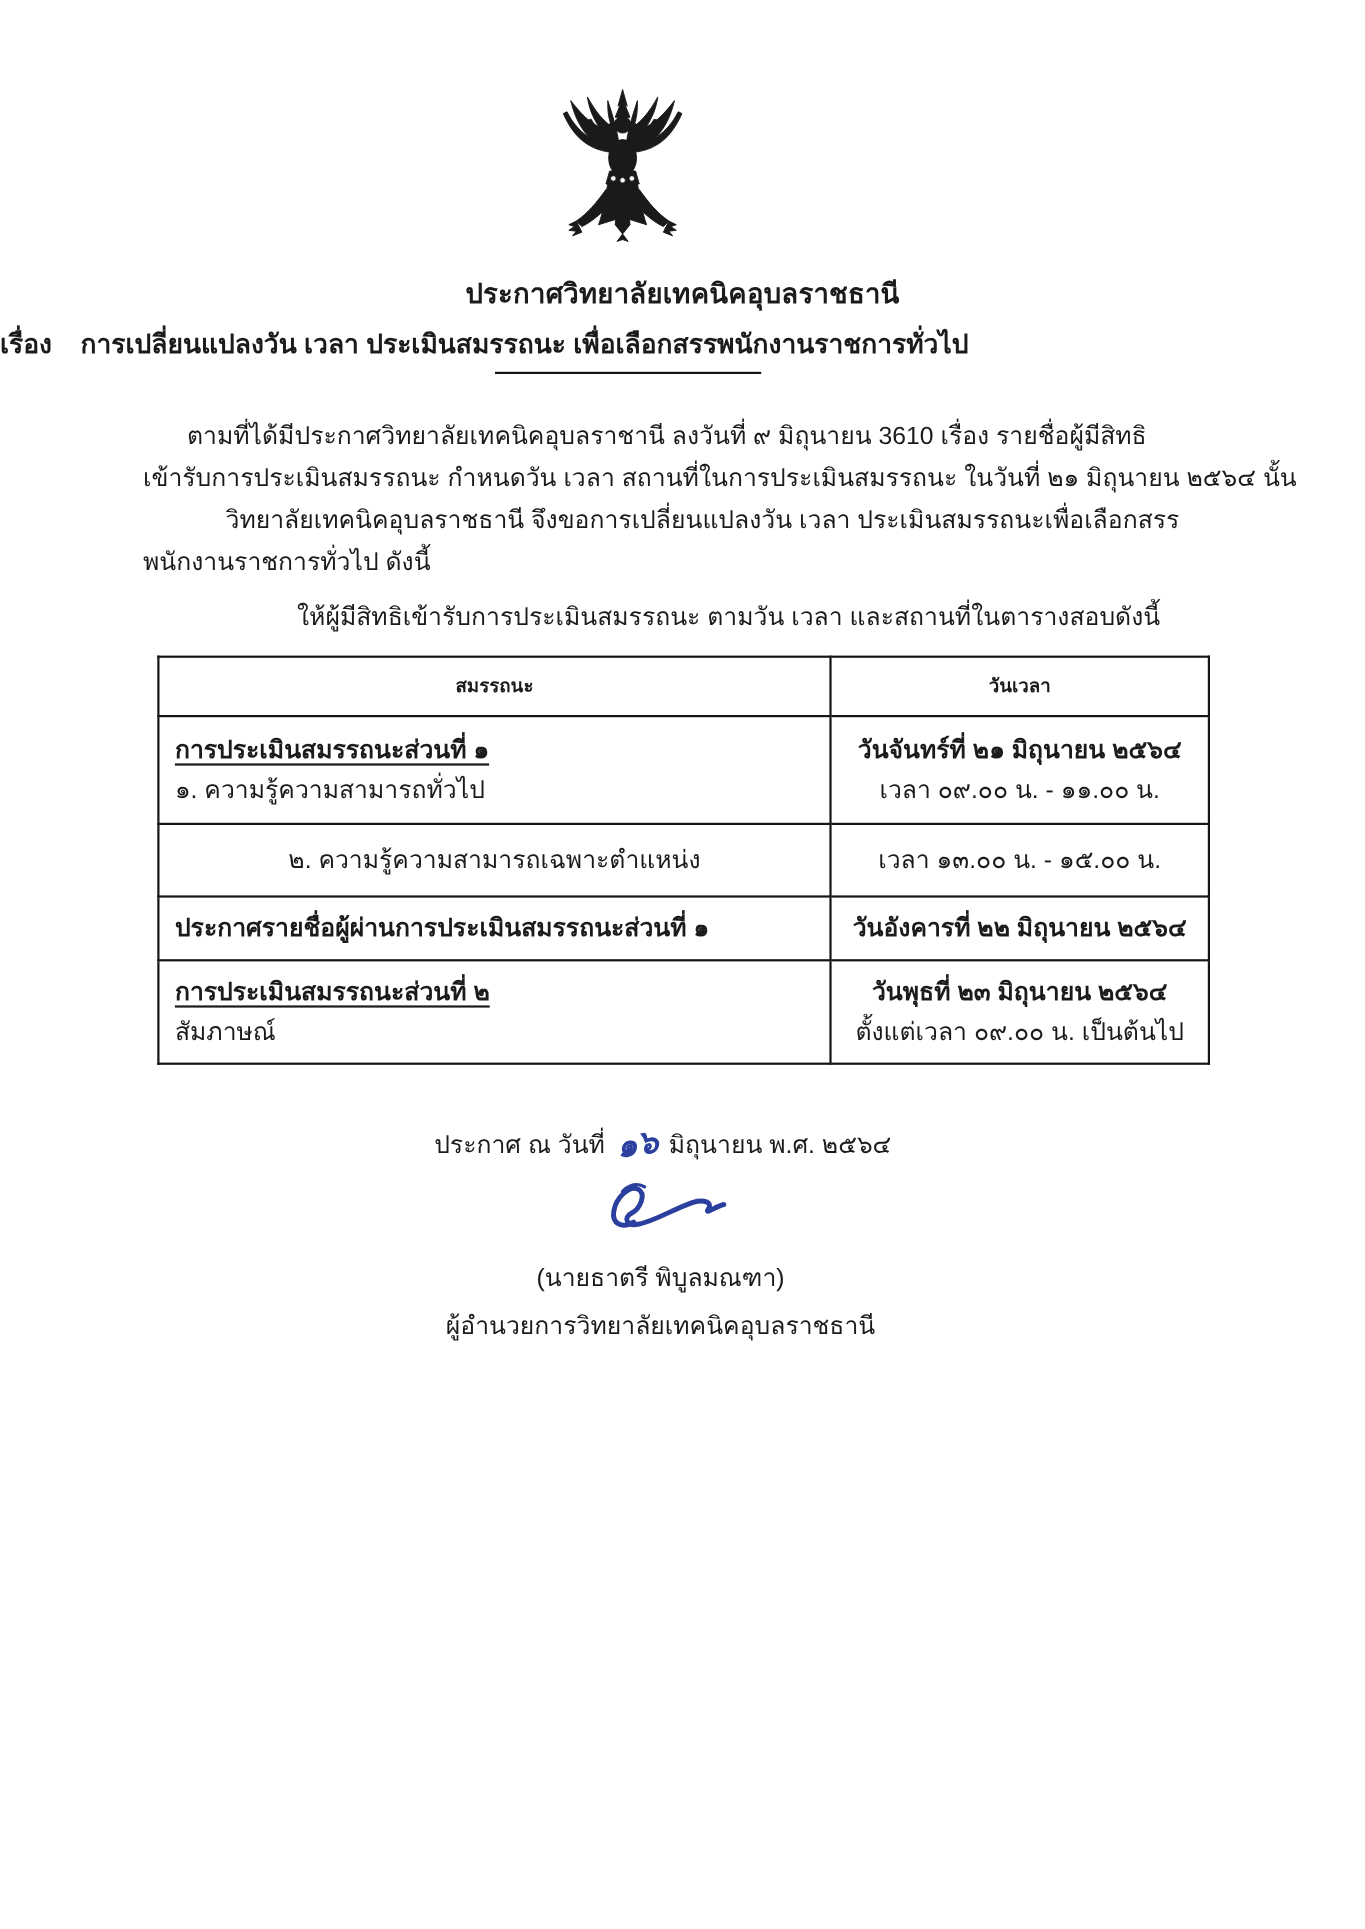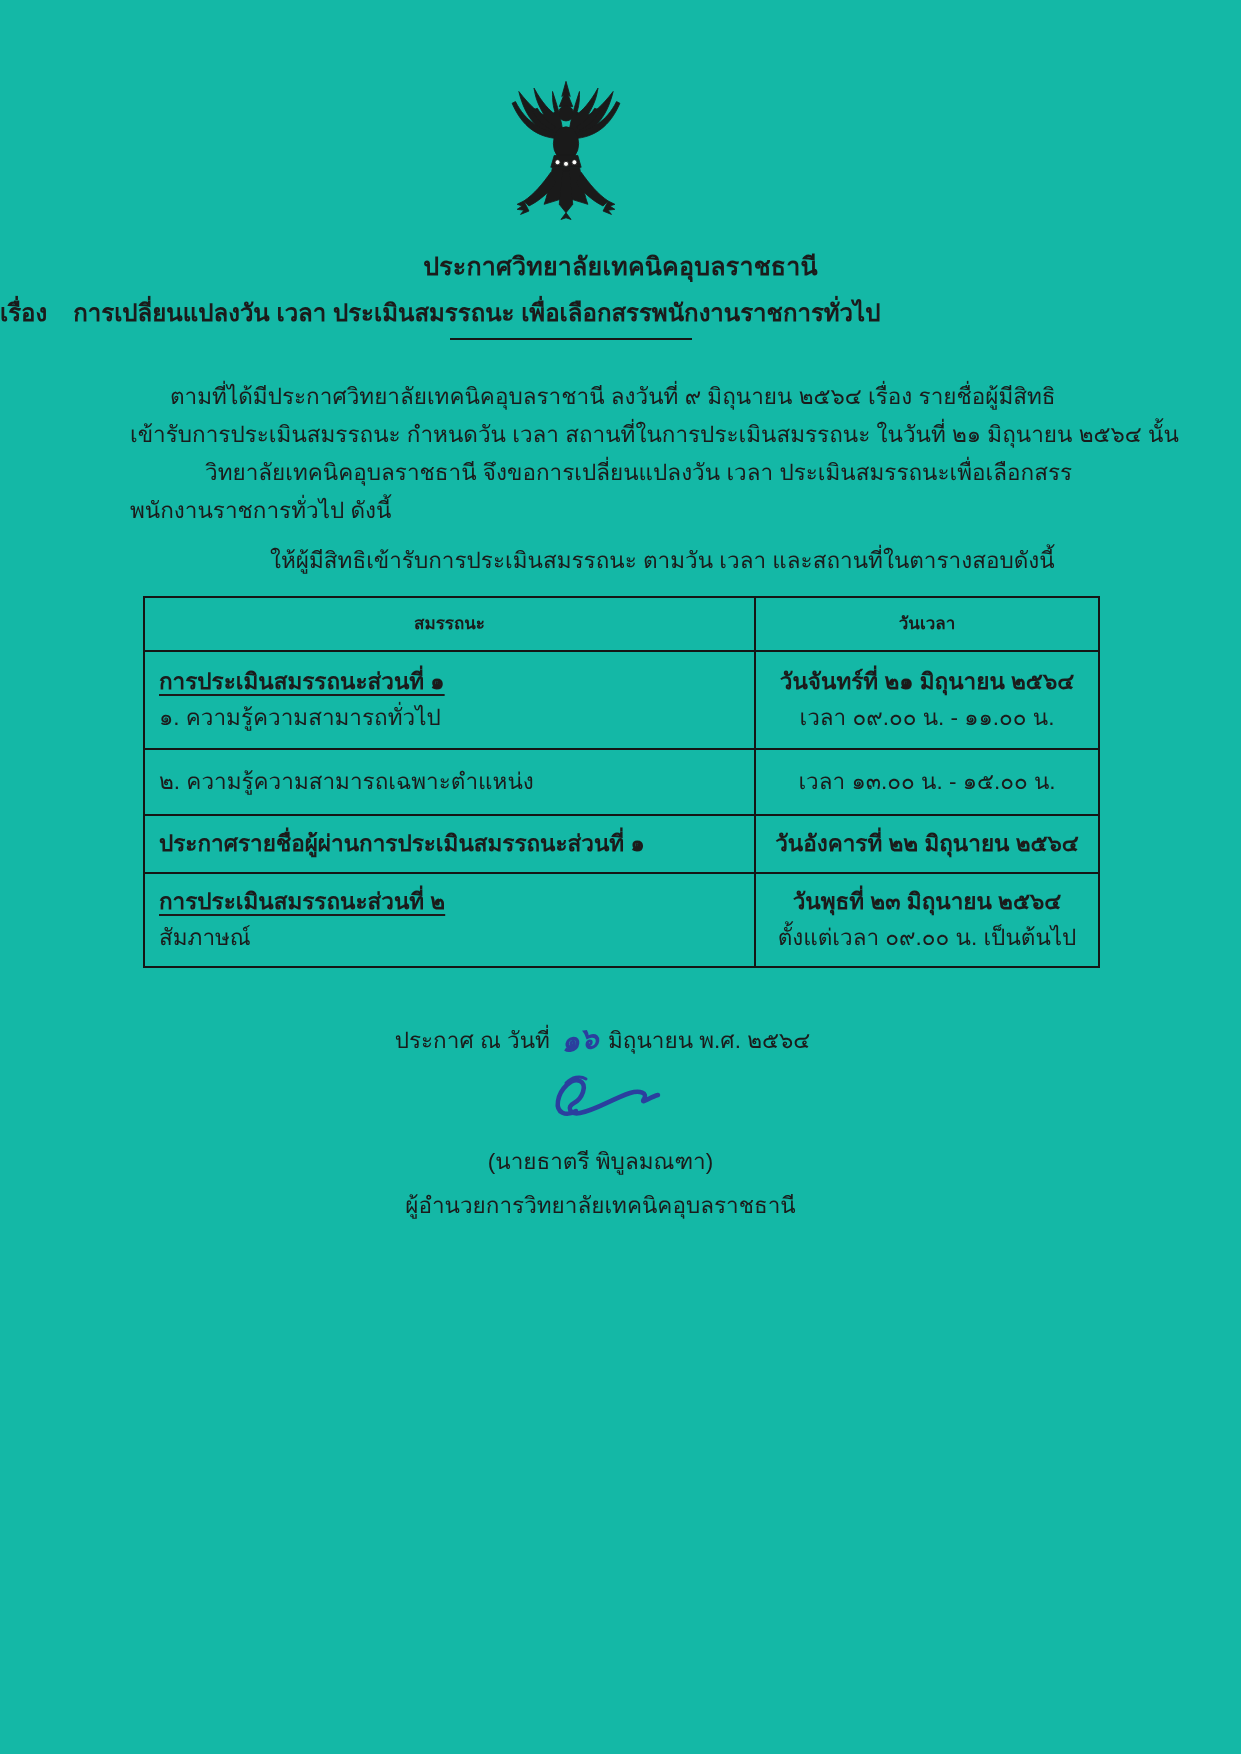--- a/index.html
+++ b/index.html
@@ -5,21 +5,21 @@
   html, body {
     margin: 0;
     padding: 0;
     background: #e8e8e8;
   }
   .page {
     position: relative;
     width: 1241px;
     height: 1754px;
     margin: 0 auto;
-    background: #14b8a6;
+    background: #ffffff;
     color: #1b1b1b;
     font-family: "Liberation Sans", "DejaVu Sans", sans-serif;
     overflow: hidden;
   }
   .emblem-wrap {
     padding-top: 78px;
     display: flex;
     justify-content: center;
   }
   .emblem-wrap svg {
@@ -69,21 +69,21 @@
     vertical-align: middle;
     padding: 8px 14px;
     line-height: 36px;
   }
   .col-left  { width: 611px; }
   .col-right { width: 344px; }
   .eval-table th { text-align: center; font-size: 17px; height: 34px; }
   .cell-left  { text-align: left; }
   .cell-right { text-align: center; }
   .row-1 td { height: 80px; }
-  .row-2 td { height: 48px; }
+  .row-2 td { height: 48px; text-align: center; }
   .row-3 td { height: 40px; }
   .row-4 td { height: 76px; }
   .t-bold { font-weight: bold; }
   .t-underline { text-decoration: underline; text-underline-offset: 5px; text-decoration-thickness: 2px; }
   .two-line span { display: block; }
   .sign-block {
     margin-top: 46px;
     text-align: center;
   }
   .announce-date {
@@ -162,21 +162,21 @@
     </svg>
   </div>
 
   <div class="doc-title">ประกาศวิทยาลัยเทคนิคอุบลราชธานี</div>
   <div class="doc-subject">
     <span class="subject-label">เรื่อง</span><span>การเปลี่ยนแปลงวัน เวลา ประเมินสมรรถนะ เพื่อเลือกสรรพนักงานราชการทั่วไป</span>
   </div>
   <div class="subject-rule"></div>
 
   <div class="body-text">
-    <div class="line indent-1">ตามที่ได้มีประกาศวิทยาลัยเทคนิคอุบลราชานี ลงวันที่ ๙ มิถุนายน ๒๕๖๔ เรื่อง รายชื่อผู้มีสิทธิ</div>
+    <div class="line indent-1">ตามที่ได้มีประกาศวิทยาลัยเทคนิคอุบลราชานี ลงวันที่ ๙ มิถุนายน 3610 เรื่อง รายชื่อผู้มีสิทธิ</div>
     <div class="line">เข้ารับการประเมินสมรรถนะ กำหนดวัน เวลา สถานที่ในการประเมินสมรรถนะ ในวันที่ ๒๑ มิถุนายน ๒๕๖๔ นั้น</div>
     <div class="line indent-2">วิทยาลัยเทคนิคอุบลราชธานี จึงขอการเปลี่ยนแปลงวัน เวลา ประเมินสมรรถนะเพื่อเลือกสรร</div>
     <div class="line">พนักงานราชการทั่วไป ดังนี้</div>
     <div class="line lead-in">ให้ผู้มีสิทธิเข้ารับการประเมินสมรรถนะ  ตามวัน  เวลา และสถานที่ในตารางสอบดังนี้</div>
   </div>
 
   <table class="eval-table">
     <colgroup>
         <col class="col-left">
         <col class="col-right">

